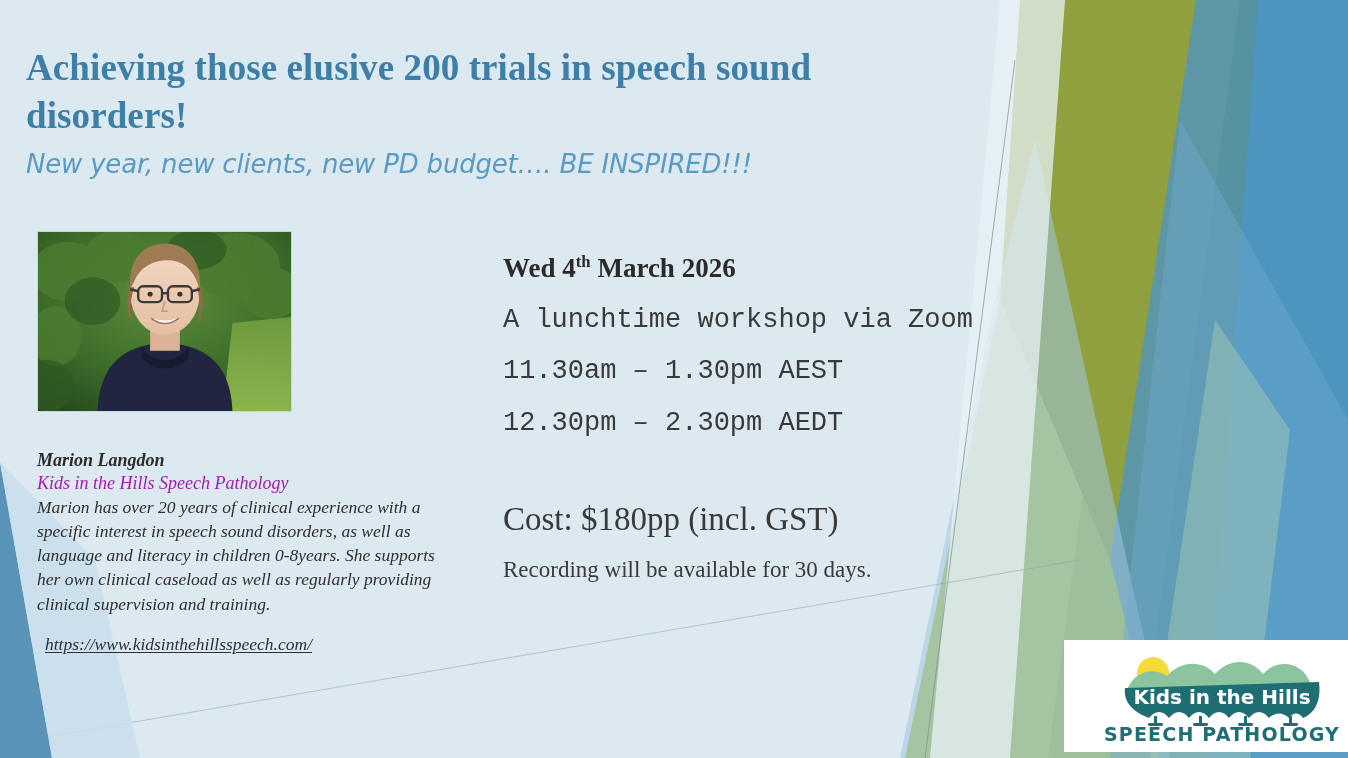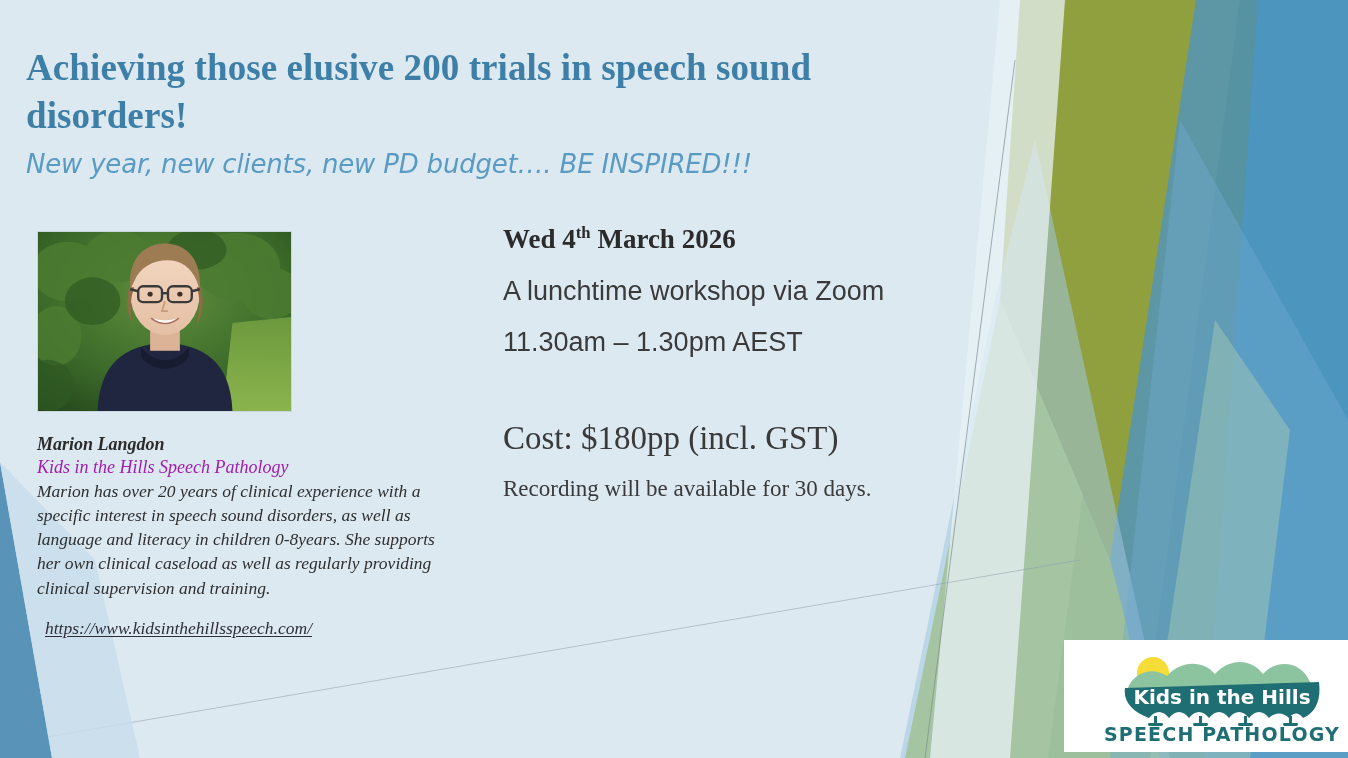--- a/index.html
+++ b/index.html
@@ -44,21 +44,21 @@
   .photo-frame {
     width:255px; height:181px;
     border:1px solid #c7d6de;
     overflow:hidden;
     position:relative;
     background:#2d5a22;
   }
   .photo-frame svg { display:block; width:100%; height:100%; }
 
   .presenter-name {
-    margin-top:21px;
+    margin-top:37px;
     font-family:"Liberation Serif", serif;
     font-style:italic;
     font-weight:bold;
     font-size:18px;
     color:#2b2b2b;
     line-height:1.28;
   }
   .presenter-org {
     font-family:"Liberation Serif", serif;
     font-style:italic;
@@ -80,32 +80,32 @@
     margin-left:8px;
     font-family:"Liberation Serif", serif;
     font-style:italic;
     font-size:17.5px;
     color:#2f2f3a;
     text-decoration:underline;
     text-underline-offset:2px;
   }
 
   
-  .details { position:absolute; left:503px; top:224px; width:520px; }
+  .details { position:absolute; left:503px; top:253px; width:520px; }
   .detail-date {
     font-family:"Liberation Serif", serif;
     font-weight:bold;
     font-size:27px;
     color:#2b2b2b;
     line-height:1.1;
     margin-bottom:22px;
   }
   .detail-date sup { font-size:.62em; vertical-align:super; font-weight:bold; }
   .detail-line {
-    font-family:Liberation Sans, sans-serif;
+    font-family:Liberation Mono, monospace;
     font-size:27px;
     color:#3a3a3a;
     line-height:1.1;
     margin-bottom:22px;
   }
   .detail-gap { height:40px; }
   .detail-cost {
     font-family:"Liberation Serif", serif;
     font-size:33px;
     color:#3a3a3a;
@@ -227,20 +227,21 @@
     <div class="presenter-name">Marion Langdon</div>
     <div class="presenter-org">Kids in the Hills Speech Pathology</div>
     <div class="presenter-bio">Marion has over 20 years of clinical experience with a specific interest in speech sound disorders, as well as language and literacy in children 0-8years. She supports her own clinical caseload as well as regularly providing clinical supervision and training.</div>
     <a class="presenter-link" href="#">https://www.kidsinthehillsspeech.com/</a>
   </div>
 
   <div class="details">
     <div class="detail-date"><span>Wed 4</span><sup>th</sup><span> March 2026</span></div>
     <div class="detail-line">A lunchtime workshop via Zoom</div>
     <div class="detail-line">11.30am – 1.30pm AEST</div>
+    <div class="detail-line">12.30pm – 2.30pm AEDT</div>
     <div class="detail-gap"></div>
     <div class="detail-cost">Cost: $180pp (incl. GST)</div>
     <div class="detail-recording">Recording will be available for 30 days.</div>
   </div>
 
   <div class="logo-card">
     <svg width="250" height="100" viewBox="0 0 250 100" aria-hidden="true">
 
       <circle cx="56" cy="27" r="16" fill="#F5DC37"></circle>
 

